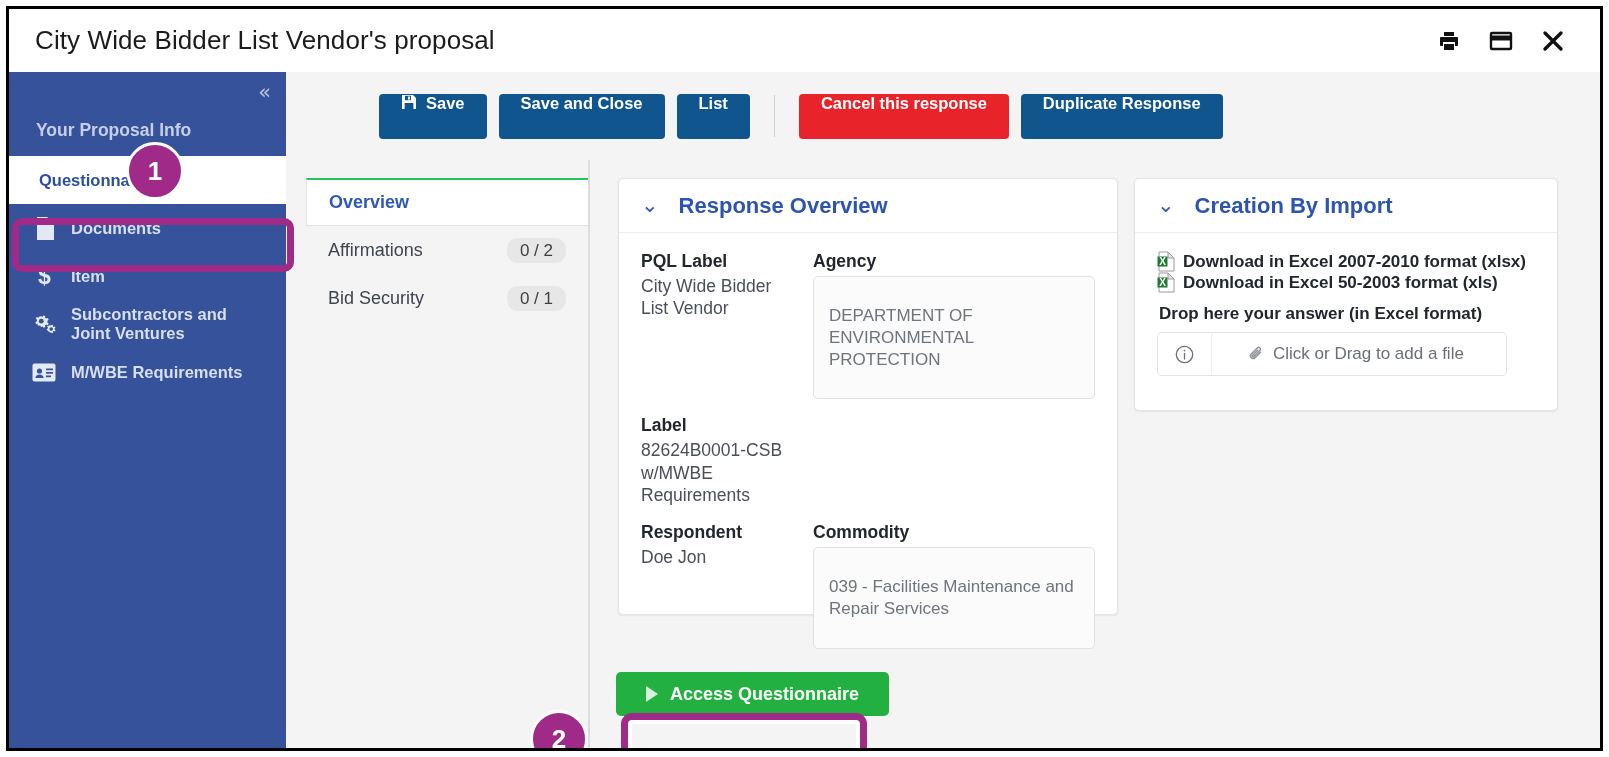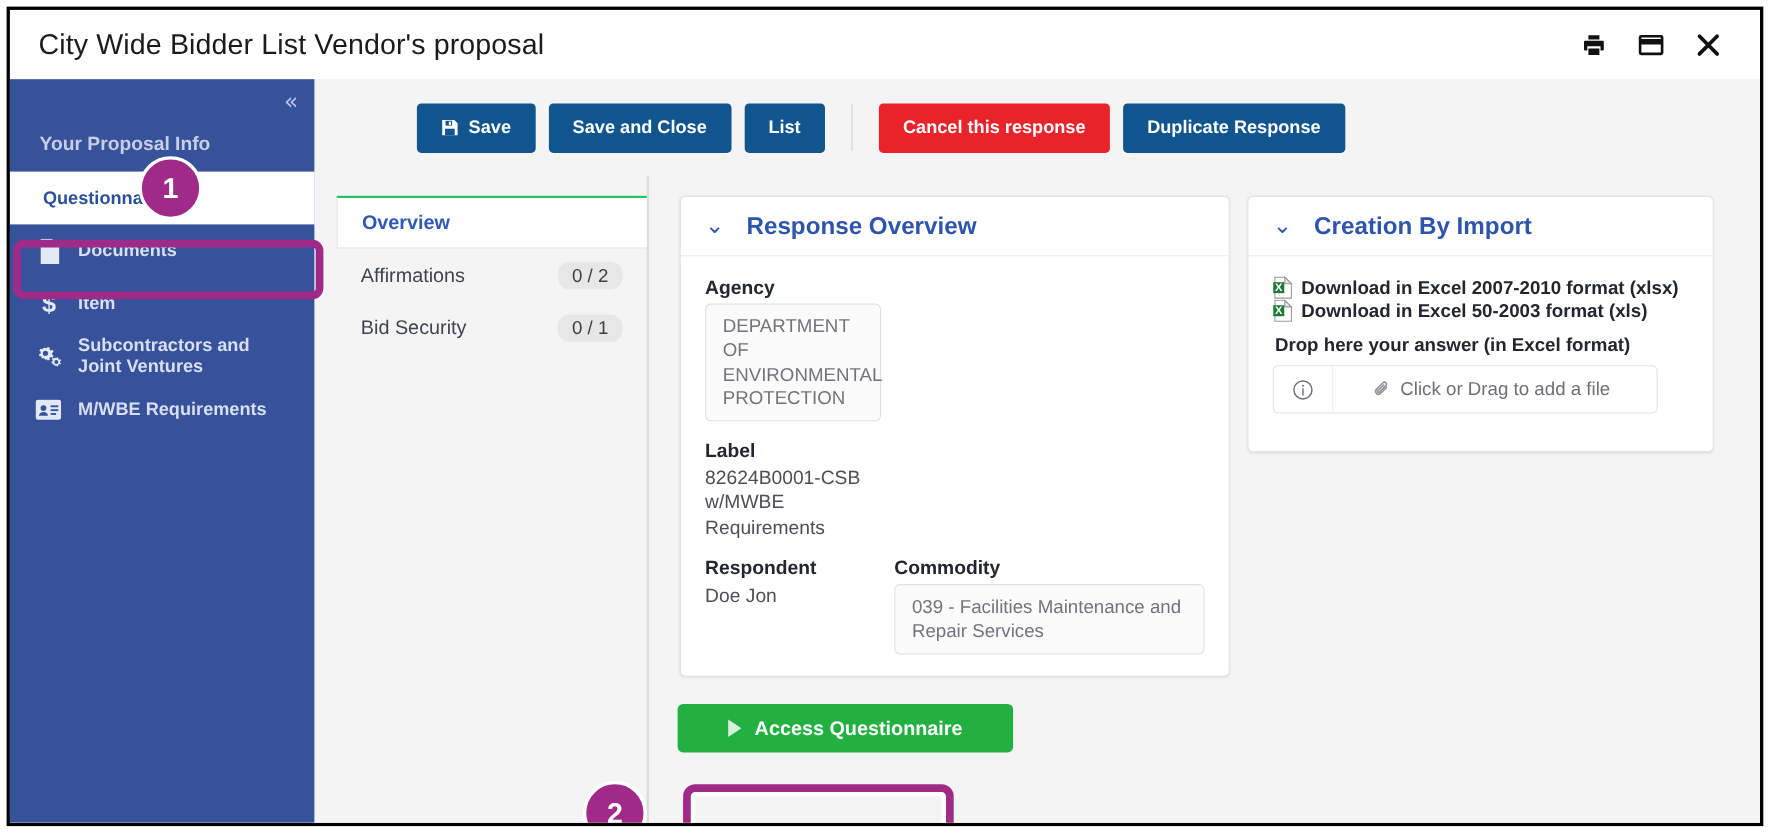--- a/index.html
+++ b/index.html
@@ -136,21 +136,20 @@
   .btn {
     border: none;
     border-radius: 4px;
     font-family: "Liberation Sans", sans-serif;
     font-size: 16.5px;
     font-weight: 700;
     color: #ffffff;
     height: 45px;
     padding: 0 22px;
     display: flex;
-    align-items: center;
     justify-content: center;
     gap: 9px;
     white-space: nowrap;
     cursor: pointer;
   }
   .btn-blue { background: #11558f; }
   .btn-red  { background: #e8242a; }
   .toolbar-sep {
     width: 1px; height: 42px;
     background: #cfcfcf;
@@ -252,21 +251,21 @@
   }
   .field-value {
     font-size: 17.5px;
     color: #4a4f59;
     line-height: 1.28;
   }
   .readonly-box {
     border: 1px solid #e1e1e1;
     border-radius: 5px;
     background: #fbfbfb;
-    padding: 9px 15px;
+    padding: 28px 15px;
     font-size: 17px;
     color: #6f747d;
     line-height: 1.28;
     margin-top: 4px;
   }
   .ro-block { margin-bottom: 16px; }
   .ro-cell-right { padding-top: 0; }
 
   
   #card-import {
@@ -330,25 +329,26 @@
   }
   .btn-green {
     background: #22b140;
     color: #ffffff;
     border: none;
     border-radius: 5px;
     font-family: "Liberation Sans", sans-serif;
     font-size: 18px;
     font-weight: 700;
     height: 44px;
-    padding: 0 46px;
+    padding: 0 30px;
     display: flex;
     align-items: center;
     gap: 12px;
     cursor: pointer;
+    margin-top: 32px;
   }
   .play-tri {
     width: 0; height: 0;
     border-left: 12px solid #d6f2dc;
     border-top: 8px solid transparent;
     border-bottom: 8px solid transparent;
   }
 
   
   .ann-badge {
@@ -529,20 +529,24 @@
         </div>
 
         <div class="card" id="card-response">
           <div class="card-header">
             <span class="card-chevron">⌄</span>
             <span class="card-title">Response Overview</span>
           </div>
           <div class="card-body">
 
             <div class="ro-grid">
+              <div class="ro-block">
+                <div class="field-label">PQL Label</div>
+                <div class="field-value">City Wide Bidder List Vendor</div>
+              </div>
               <div class="ro-block ro-cell-right">
                 <div class="field-label">Agency</div>
                 <div class="readonly-box">DEPARTMENT OF ENVIRONMENTAL PROTECTION</div>
               </div>
             </div>
 
             <div class="ro-grid">
               <div class="ro-block">
                 <div class="field-label">Label</div>
                 <div class="field-value">82624B0001-CSB w/MWBE Requirements</div>

